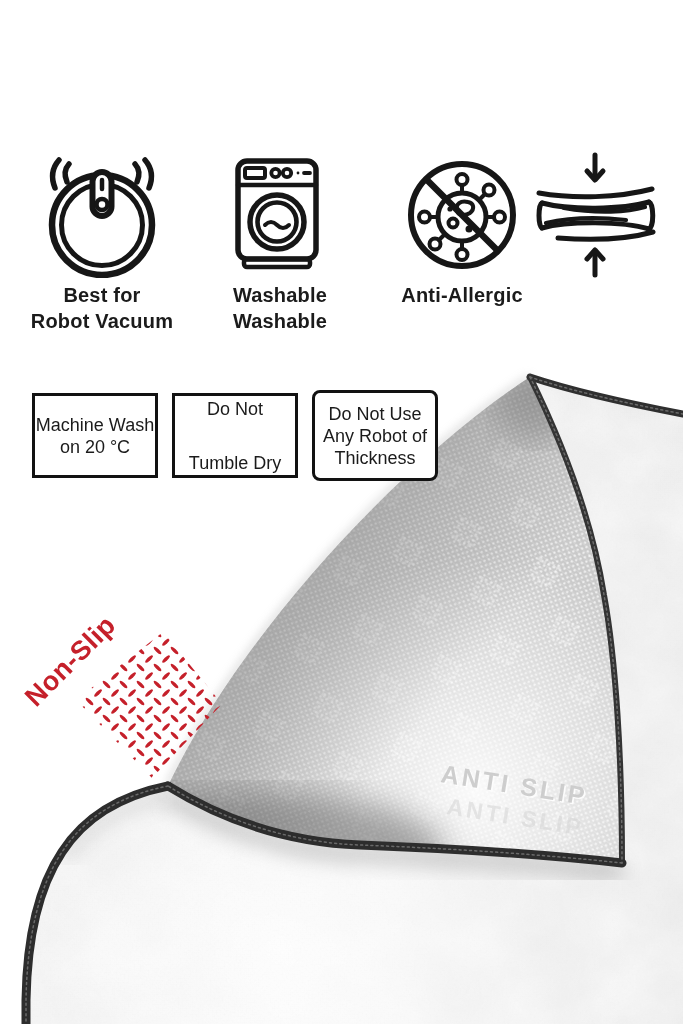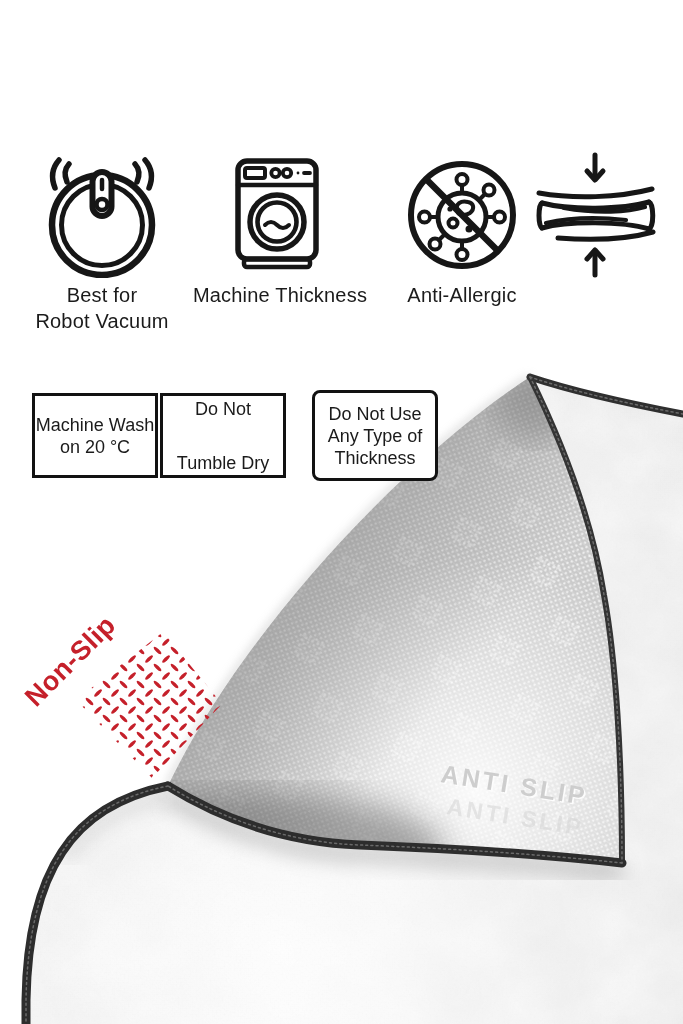--- a/index.html
+++ b/index.html
@@ -10,29 +10,29 @@
   .canvas{position:relative;width:683px;height:1024px;overflow:hidden;background:#ffffff;}
   .rug-svg{position:absolute;left:0;top:0;width:683px;height:1024px;}
   .rug-svg text{font-family:"Liberation Sans", sans-serif;font-weight:bold;}
 
   .feature{position:absolute;top:148px;text-align:center;}
   .f0{left:18px;width:168px;}
   .f1{left:192px;width:176px;}
   .f2{left:388px;width:148px;}
   .f3{left:520px;width:152px;}
   .icon-wrap{height:134px;display:flex;align-items:center;justify-content:center;}
-  .caption{font-size:20px;line-height:26px;font-weight:normal;letter-spacing:0.2px;}
+  .caption{font-size:20px;line-height:26px;font-weight:bold;letter-spacing:0.2px;}
 
   .care-box{
     position:absolute;top:393px;height:79px;border:3px solid #121212;background:#ffffff;
     display:flex;flex-direction:column;align-items:center;justify-content:center;
     font-size:18px;line-height:22px;text-align:center;box-sizing:content-box;
   }
   .cb0{left:32px;width:120px;}
-  .cb1{left:160px;width:120px;gap:32px;}
+  .cb1{left:172px;width:120px;gap:32px;}
   .cb2{left:312px;width:120px;top:390px;height:85px;border-radius:8px;}
 
   .icon-svg{display:block;}
   .ink{stroke:#161616;fill:none;stroke-linecap:round;stroke-linejoin:round;}
 </style>
 </head>
 <body>
 
 <div class="canvas">
 
@@ -184,21 +184,21 @@
           <circle cx="63" cy="15" r="1.4" fill="#161616" stroke="none"></circle>
           <line x1="69" y1="15" x2="75" y2="15" stroke-width="3.8"></line>
           <circle cx="42" cy="64" r="27" stroke-width="5.5"></circle>
           <circle cx="42" cy="64" r="19.5" stroke-width="4.6"></circle>
           <path d="M30,67 q6,-6 12,0 q6,6 12,0" stroke-width="4"></path>
           <rect x="9" y="101" width="66" height="8" rx="3" stroke-width="4.5"></rect>
         </g>
       </svg>
     </div>
     <div class="caption">
-      <div>Machine Thickness</div>
+      <div>Washable Washable</div>
     </div>
   </div>
 
   <div class="feature f2">
     <div class="icon-wrap">
       <svg class="icon-svg" width="112" height="112" viewBox="0 0 112 112">
         <g class="ink">
           <circle cx="56" cy="56" r="51" stroke-width="6"></circle>
           <circle cx="56" cy="58" r="24" stroke-width="5"></circle>
           <line x1="56" y1="34" x2="56" y2="26" stroke-width="4"></line>
@@ -250,17 +250,17 @@
   <div class="care-box cb0">
     <div>Machine Wash</div>
     <div>on 20 °C</div>
   </div>
   <div class="care-box cb1">
     <div>Do Not</div>
     <div>Tumble Dry</div>
   </div>
   <div class="care-box cb2">
     <div>Do Not Use</div>
-    <div>Any Type of</div>
+    <div>Any Robot of</div>
     <div>Thickness</div>
   </div>
 
 </div>
 
 </body></html>

